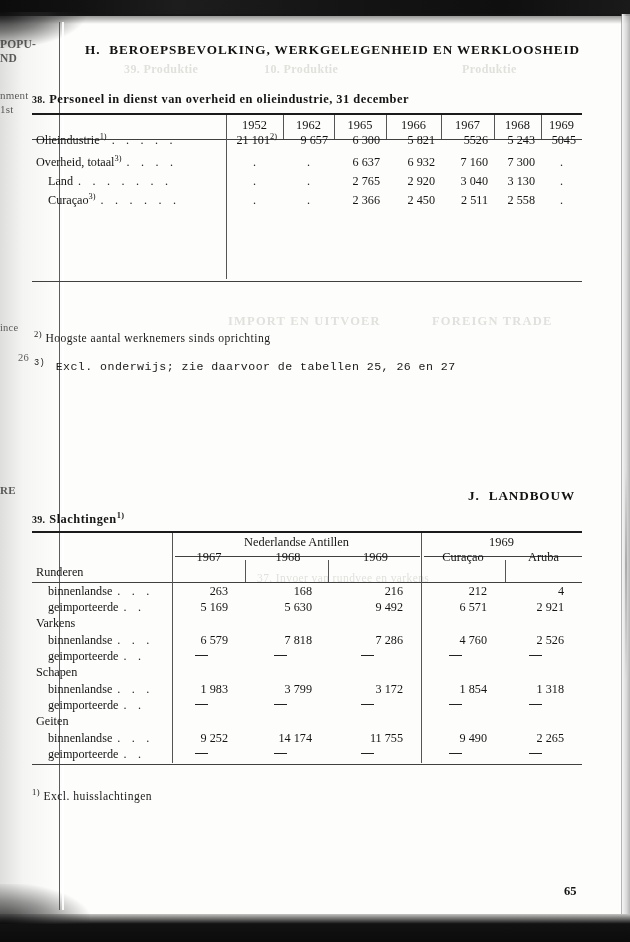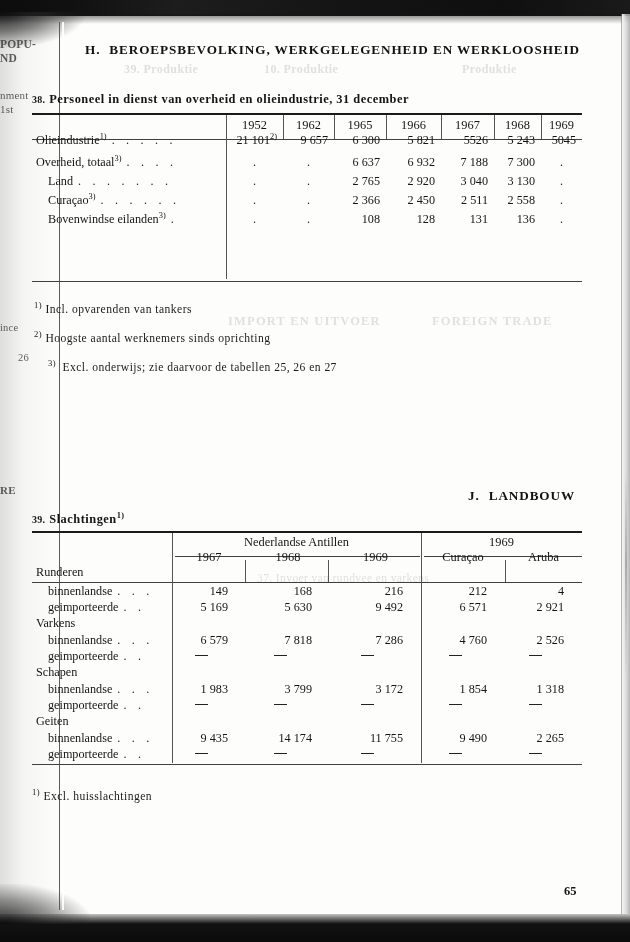--- a/index.html
+++ b/index.html
@@ -281,21 +281,21 @@
           <td class="num-cell" style="padding-right: 6px;">5526</td>
           <td class="num-cell" style="padding-right: 6px;">5 243</td>
           <td class="num-cell" style="padding-right: 6px;">5045</td>
         </tr>
         <tr style="height: 19px; margin-left: 37px;">
           <td class="rowlabel"><span>Overheid, totaal</span><sup>3)</sup><span class="leaders">. . . .</span></td>
           <td class="dot-cell" style="padding-right: 0px;">.</td>
           <td class="dot-cell" style="padding-right: 0px;">.</td>
           <td class="num-cell" style="padding-right: 6px;">6 637</td>
           <td class="num-cell" style="padding-right: 6px;">6 932</td>
-          <td class="num-cell" style="padding-right: 6px;">7 188</td>
+          <td class="num-cell" style="padding-right: 6px;">7 160</td>
           <td class="num-cell" style="padding-right: 6px;">7 300</td>
           <td class="dot-cell" style="padding-right: 0px;">.</td>
         </tr>
         <tr style="height: 19px;">
           <td class="rowlabel indent1"><span>Land</span><span class="leaders">. . . . . . .</span></td>
           <td class="dot-cell" style="padding-right: 0px;">.</td>
           <td class="dot-cell" style="padding-right: 0px;">.</td>
           <td class="num-cell" style="padding-right: 6px;">2 765</td>
           <td class="num-cell" style="padding-right: 6px;">2 920</td>
           <td class="num-cell" style="padding-right: 6px;">3 040</td>
@@ -305,42 +305,28 @@
         <tr style="height: 19px;">
           <td class="rowlabel indent1"><span>Curaçao</span><sup>3)</sup><span class="leaders">. . . . . .</span></td>
           <td class="dot-cell" style="padding-right: 0px;">.</td>
           <td class="dot-cell" style="padding-right: 0px;">.</td>
           <td class="num-cell" style="padding-right: 6px;">2 366</td>
           <td class="num-cell" style="padding-right: 6px;">2 450</td>
           <td class="num-cell" style="padding-right: 6px;">2 511</td>
           <td class="num-cell" style="padding-right: 6px;">2 558</td>
           <td class="dot-cell" style="padding-right: 0px;">.</td>
         </tr>
-        <tr style="height: 19px;">
-          <td class="rowlabel indent1"><span>Bovenwindse eilanden</span><sup>3)</sup><span class="leaders">.</span></td>
-          <td class="dot-cell" style="padding-right: 0px;">.</td>
-          <td class="dot-cell" style="padding-right: 0px;">.</td>
-          <td class="num-cell" style="padding-right: 6px;">108</td>
-          <td class="num-cell" style="padding-right: 6px;">128</td>
-          <td class="num-cell" style="padding-right: 6px;">131</td>
-          <td class="num-cell" style="padding-right: 6px;">136</td>
-          <td class="dot-cell" style="padding-right: 0px;">.</td>
-        </tr>
       </tbody>
   </table>
 
-  <div class="footnote" style="left:34px; top:300px;">
-    <span class="mark">1)</span>
-    <span>Incl. opvarenden van tankers</span>
-  </div>
   <div class="footnote" style="left:34px; top:329px;">
     <span class="mark">2)</span>
     <span>Hoogste aantal werknemers sinds oprichting</span>
   </div>
-  <div class="footnote" style="left:48px; top:358px;">
+  <div class="footnote" style="left:34px; top:358px;font-family:Liberation Mono, monospace;">
     <span class="mark">3)</span>
     <span style="margin-left:3px;">Excl. onderwijs; zie daarvoor de tabellen 25, 26 en 27</span>
   </div>
 
   <div class="section-head" style="left:468px; top:488px;">
     <span class="sec-letter">J.</span><span>LANDBOUW</span>
   </div>
 
   <div class="tbl-caption" style="left:32px; top:512px;">
     <span class="num">39.</span><span class="txt">Slachtingen</span><sup>1)</sup>
@@ -378,21 +364,21 @@
         <tr style="height: 19px;">
           <td class="rowlabel">Runderen</td>
           <td></td>
           <td></td>
           <td></td>
           <td></td>
           <td></td>
         </tr>
         <tr style="height: 16px;">
           <td class="rowlabel indent1"><span>binnenlandse</span><span class="leaders">. . .</span></td>
-          <td class="num-cell" style="padding-right: 18px;">149</td>
+          <td class="num-cell" style="padding-right: 18px;">263</td>
           <td class="num-cell" style="padding-right: 18px;">168</td>
           <td class="num-cell" style="padding-right: 18px;">216</td>
           <td class="num-cell" style="padding-right: 18px;">212</td>
           <td class="num-cell" style="padding-right: 18px;">4</td>
         </tr>
         <tr style="height: 16px;">
           <td class="rowlabel indent1"><span>geimporteerde</span><span class="leaders">. .</span></td>
           <td class="num-cell" style="padding-right: 18px;">5 169</td>
           <td class="num-cell" style="padding-right: 18px;">5 630</td>
           <td class="num-cell" style="padding-right: 18px;">9 492</td>
@@ -450,21 +436,21 @@
         <tr style="height: 17px;">
           <td class="rowlabel">Geiten</td>
           <td></td>
           <td></td>
           <td></td>
           <td></td>
           <td></td>
         </tr>
         <tr style="height: 16px;">
           <td class="rowlabel indent1"><span>binnenlandse</span><span class="leaders">. . .</span></td>
-          <td class="num-cell" style="padding-right: 18px;">9 435</td>
+          <td class="num-cell" style="padding-right: 18px;">9 252</td>
           <td class="num-cell" style="padding-right: 18px;">14 174</td>
           <td class="num-cell" style="padding-right: 18px;">11 755</td>
           <td class="num-cell" style="padding-right: 18px;">9 490</td>
           <td class="num-cell" style="padding-right: 18px;">2 265</td>
         </tr>
         <tr style="height: 16px;">
           <td class="rowlabel indent1"><span>geimporteerde</span><span class="leaders">. .</span></td>
           <td class="dot-cell" style="padding-right: 16px;"><span class="dash"></span></td>
           <td class="dot-cell" style="padding-right: 16px;"><span class="dash"></span></td>
           <td class="dot-cell" style="padding-right: 16px;"><span class="dash"></span></td>

